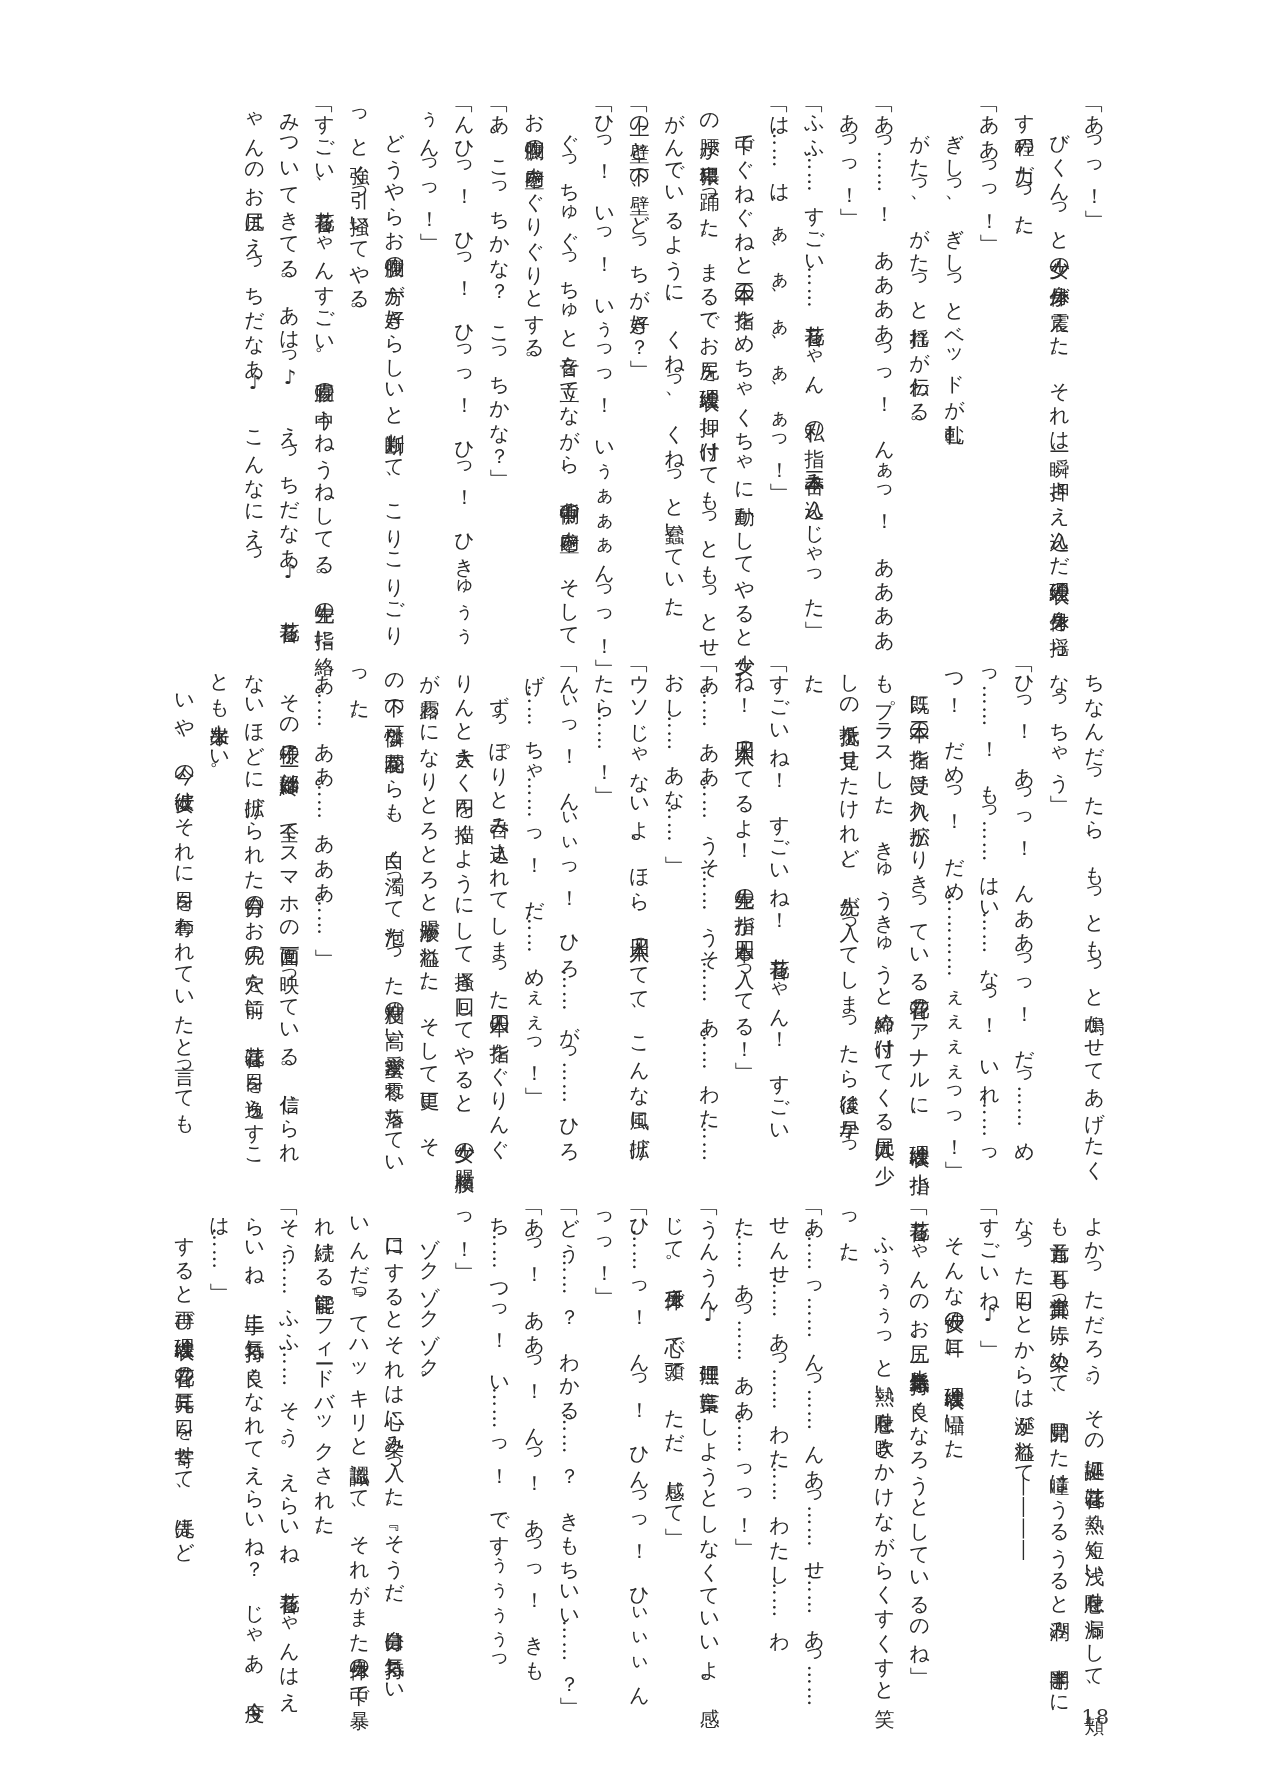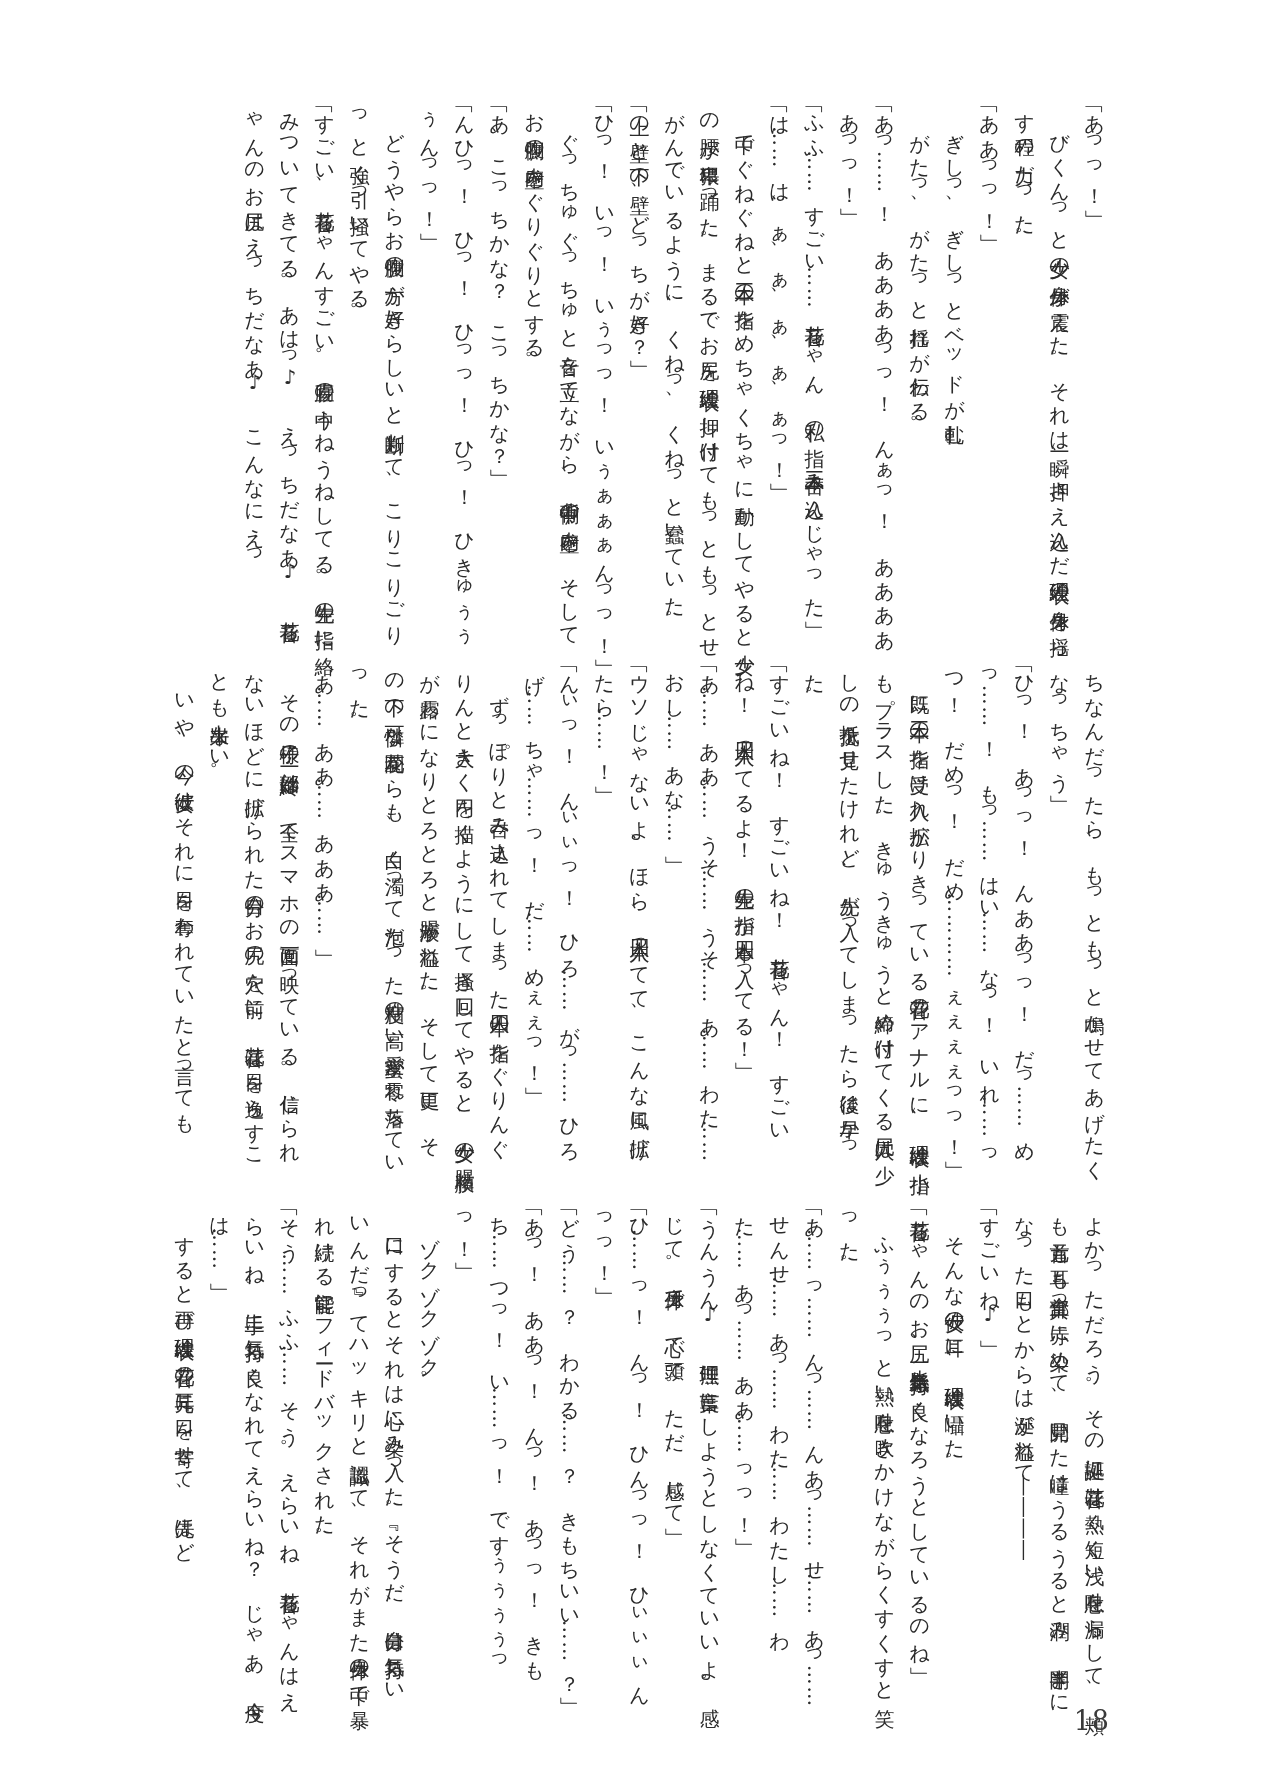--- a/index.html
+++ b/index.html
@@ -38,21 +38,21 @@
   .band p.indent {
     text-indent: 1em;
   }
   #band1 { top: 100px;  height: 550px; }
   #band2 { top: 660px;  height: 512px; }
   #band3 { top: 1203px; height: 505px; }
   .page-number {
     position: absolute;
     top: 1705px;
     right: 170px;
-    font-size: 27px;
+    font-size: 21px;
     letter-spacing: 1px;
     color: #3a3a3a;
   }
 </style>
 </head>
 <body style="background: rgb(255, 255, 255);">
 
 <div class="page">
   <div id="band1" class="band" style="color: rgb(43, 43, 43);">
       <p class="">「あっっ！」</p>

